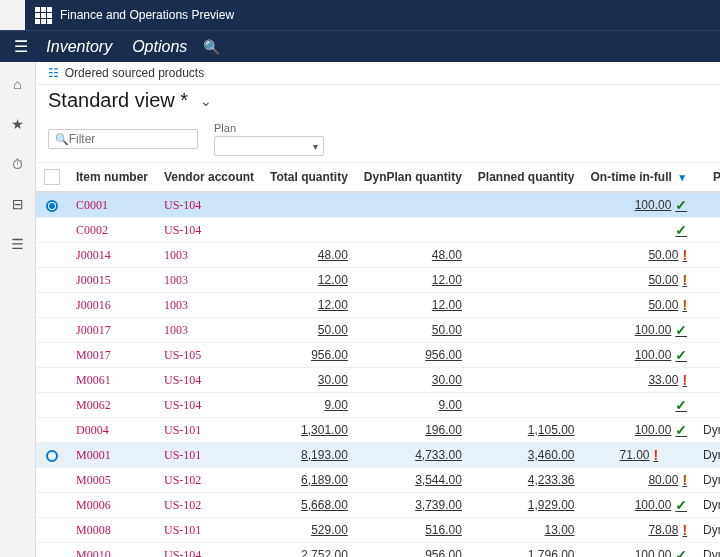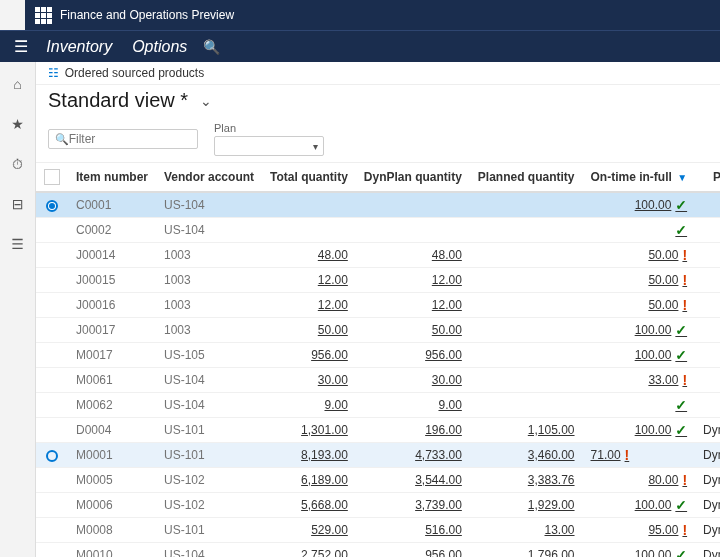--- a/index.html
+++ b/index.html
@@ -235,21 +235,21 @@
       border-bottom: 1px solid #f0f0f0;
     }
     tbody tr.selected { background: #cce4f7; }
     tbody tr.selected-radio { background: #e8f2fb; }
     td {
       padding: 4px 8px;
       color: #333;
       white-space: nowrap;
     }
     td.num { text-align: right; text-decoration: underline; }
-    td.link { color: #737373; cursor: pointer; }
+    td.link { color: #be185d; cursor: pointer; font-family: Liberation Serif, serif; }
 
     .check-green { color: #107c10; font-size: 14px; font-weight: bold; }
     .warn-red { color: #d83b01; font-size: 14px; font-weight: bold; }
 
     .radio-cell {
       width: 20px;
       text-align: center;
     }
     .radio-btn {
       width: 12px;
@@ -506,33 +506,33 @@
               </td>
               <td>DynPlan</td>
             </tr>
             <tr class="selected-radio">
               <td class="radio-cell"><span class="radio-btn"></span></td>
               <td class="link">M0001</td>
               <td class="link">US-101</td>
               <td class="num">8,193.00</td>
               <td class="num">4,733.00</td>
               <td class="num">3,460.00</td>
-              <td class="num" style="display: flex; align-items: center; justify-content: flex-start; gap: 4px;">
+              <td class="num" style="display: flex; align-items: center; justify-content: center; gap: 4px;">
                 <span>71.00</span>
                 <span class="warn-red">!</span>
               </td>
               <td>DynPlan</td>
             </tr>
             <tr>
               <td class="radio-cell"></td>
               <td class="link">M0005</td>
               <td class="link">US-102</td>
               <td class="num">6,189.00</td>
               <td class="num">3,544.00</td>
-              <td class="num">3,383.76</td>
+              <td class="num">4,233.36</td>
               <td class="num" style="display: flex; align-items: center; justify-content: flex-end; gap: 4px;">
                 <span>80.00</span>
                 <span class="warn-red">!</span>
               </td>
               <td>DynPlan</td>
             </tr>
             <tr>
               <td class="radio-cell"></td>
               <td class="link">M0006</td>
               <td class="link">US-102</td>
@@ -546,21 +546,21 @@
               <td>DynPlan</td>
             </tr>
             <tr>
               <td class="radio-cell"></td>
               <td class="link">M0008</td>
               <td class="link">US-101</td>
               <td class="num">529.00</td>
               <td class="num">516.00</td>
               <td class="num">13.00</td>
               <td class="num" style="display: flex; align-items: center; justify-content: flex-end; gap: 4px;">
-                <span>95.00</span>
+                <span>78.08</span>
                 <span class="warn-red">!</span>
               </td>
               <td>DynPlan</td>
             </tr>
             <tr>
               <td class="radio-cell"></td>
               <td class="link">M0010</td>
               <td class="link">US-104</td>
               <td class="num">2,752.00</td>
               <td class="num">956.00</td>

